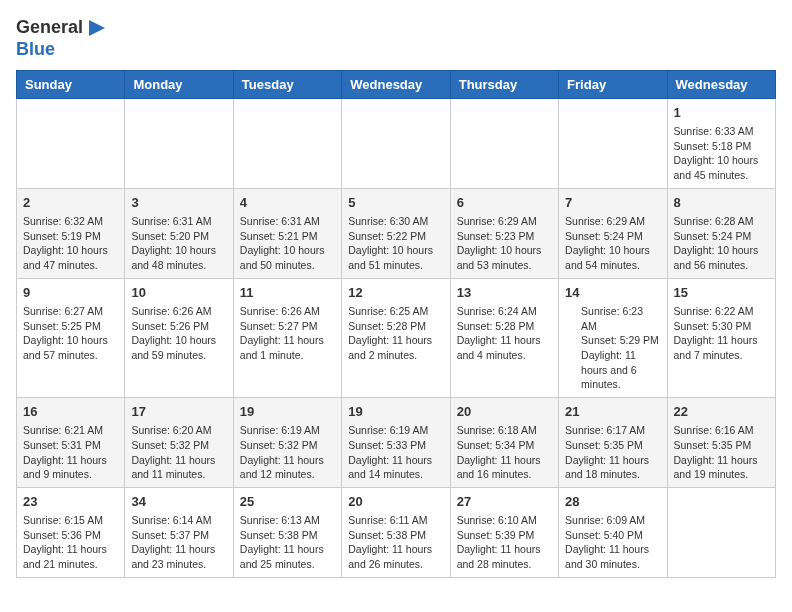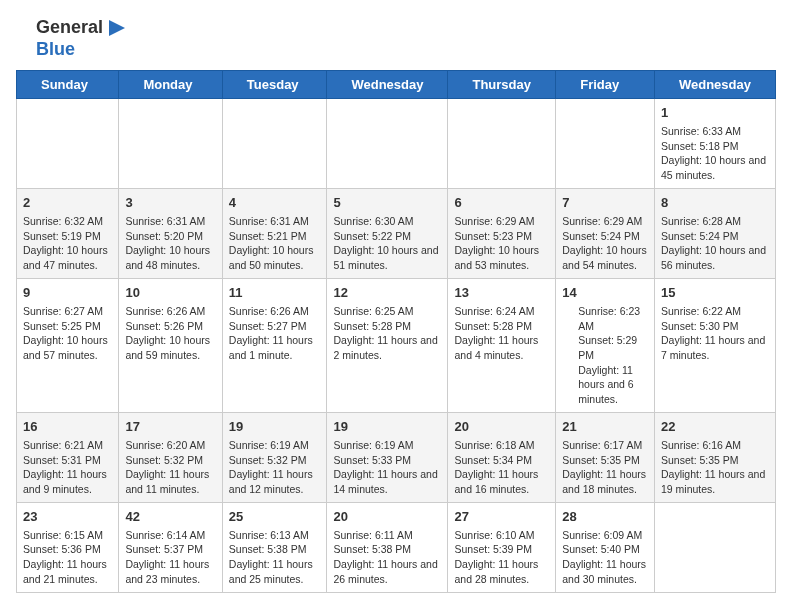--- a/index.html
+++ b/index.html
@@ -8,21 +8,20 @@
       background: #fff;
       width: 792px;
       min-height: 612px;
       padding: 16px;
     }
     .header {
       display: flex;
       align-items: flex-end;
       justify-content: space-between;
       margin-bottom: 10px;
-      margin-left: 20px;
     }
     .logo {
       display: flex;
       align-items: center;
     }
     .logo-text {
       font-size: 18px;
       font-weight: bold;
       line-height: 1.1;
     }
@@ -47,21 +46,21 @@
     }
     .calendar {
       width: 100%;
       border-collapse: collapse;
       border: 1px solid #ccc;
     }
     .calendar th {
       background-color: #2a6ebb;
       color: #fff;
       text-align: left;
-      padding: 6px 24px;
+      padding: 6px 8px;
       font-size: 13px;
       font-weight: bold;
       border: 1px solid #1a5aa0;
     }
     .calendar td {
       vertical-align: top;
       padding: 5px 6px;
       border: 1px solid #ccc;
       width: 108px;
       min-height: 80px;
@@ -271,21 +270,21 @@
         </td>
       </tr>
       <tr>
         <td>
           <span class="day-num">23</span>
           <div class="day-info" style="white-space: pre-line;">Sunrise: 6:15 AM
 Sunset: 5:36 PM
 Daylight: 11 hours and 21 minutes.</div>
         </td>
         <td>
-          <span class="day-num">42</span>
+          <span class="day-num">34</span>
           <div class="day-info" style="white-space: pre-line;">Sunrise: 6:14 AM
 Sunset: 5:37 PM
 Daylight: 11 hours and 23 minutes.</div>
         </td>
         <td>
           <span class="day-num">25</span>
           <div class="day-info" style="white-space: pre-line;">Sunrise: 6:13 AM
 Sunset: 5:38 PM
 Daylight: 11 hours and 25 minutes.</div>
         </td>

